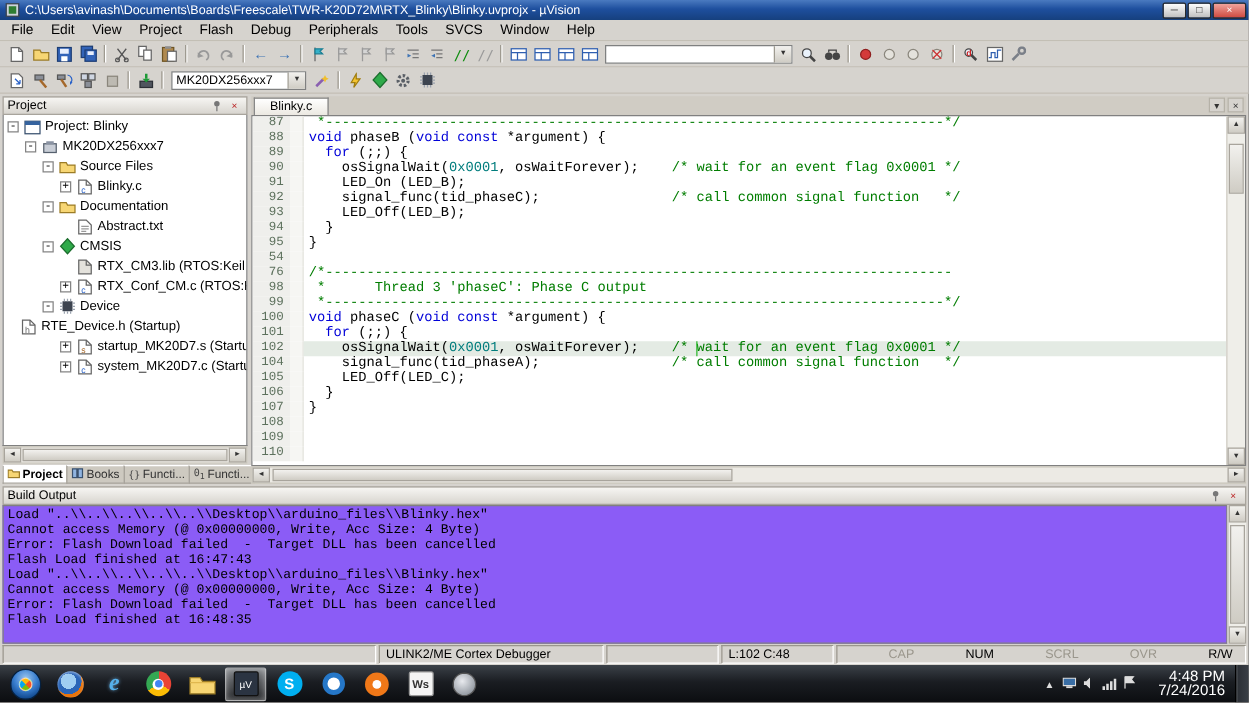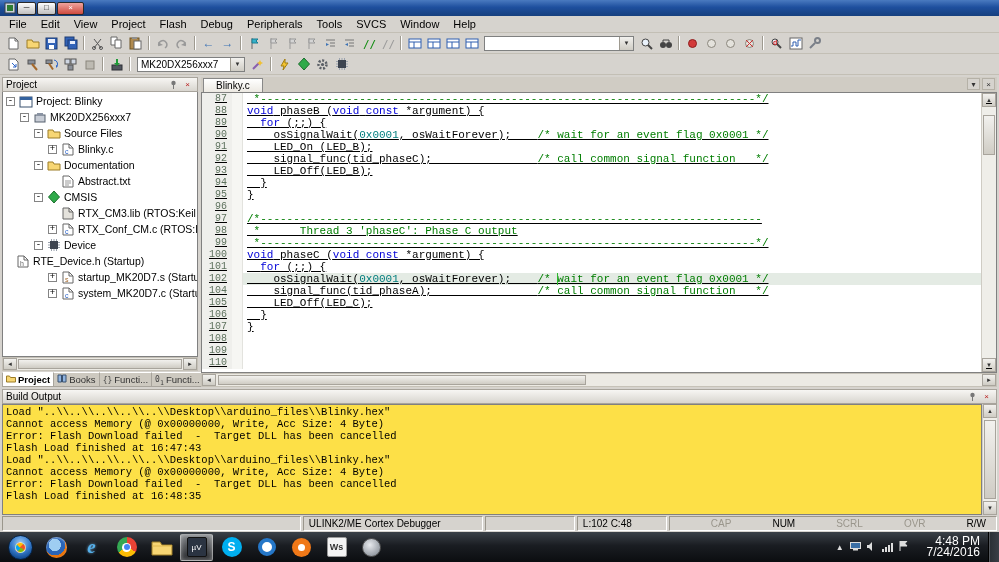--- a/index.html
+++ b/index.html
@@ -52,41 +52,41 @@
         margin-right:-1px;background:#cdc9c0;color:#333;gap:2px;white-space:nowrap;}
   .ptab.active{background:#fff;font-weight:bold;color:#000;}
 
   .editor-panel{flex:1;display:flex;flex-direction:column;min-width:0;}
   .tabbar{height:15px;display:flex;align-items:flex-end;background:#d0ccc4;position:relative;flex:none;}
   .etab{height:14px;display:flex;align-items:center;padding:0 12px;background:linear-gradient(#ffffff,#ece9e2);
         border:1px solid #888;border-bottom:none;font-size:10px;margin-left:2px;}
   .tab-ctrl{position:absolute;right:2px;top:1px;display:flex;gap:2px;}
   .tc-btn{width:13px;height:12px;display:flex;align-items:center;justify-content:center;font-size:8px;color:#333;
           background:#d6d3ce;border:1px solid #b5b1a7;}
-  .code-wrap{flex:1;display:flex;min-height:0;border:1px solid #808080;background:#fff;text-decoration:underline;}
+  .code-wrap{flex:1;display:flex;min-height:0;border:1px solid #808080;background:#fff;}
   .code-area{flex:1;overflow:hidden;font-family:"Liberation Mono","DejaVu Sans Mono",monospace;font-size:11px;min-width:0;}
   .code-line{display:flex;height:12px;line-height:12px;white-space:pre;}
   .lnum{width:30px;flex:none;text-align:right;padding-right:5px;background:#efefec;color:#5d715d;font-size:10px;}
   .lmargin{width:11px;flex:none;background:#f6f6f3;border-right:1px solid #e3e3de;}
   .ltext{flex:1;position:relative;padding-left:4px;color:#000;}
   .ltext.hl{background:var(--hlbg,#e4ebe4);}
   .tok-k{color:var(--kw,#0000d8);}
   .tok-c{color:var(--cm,#007d00);}
   .tok-n{color:var(--nm,#007d7d);}
   .caret{position:absolute;top:0;width:1px;height:12px;background:var(--caret,#2db82d);}
   .sbar-v{width:15px;flex:none;background:#efeee9;border-left:1px solid #cfccc4;display:flex;flex-direction:column;}
   .sbtn{height:14px;background:linear-gradient(#f2f1ee,#cfccc4);border:1px solid #a8a49c;font-size:6px;
         display:flex;align-items:center;justify-content:center;color:#333;flex:none;}
   .strack{flex:1;position:relative;}
   .sthumb{position:absolute;left:1px;right:1px;background:linear-gradient(#f2f1ee,#cfccc4);border:1px solid #a8a49c;}
 
   
   .output-panel{height:128px;display:flex;flex-direction:column;padding:2px 2px 0 2px;}
   .output-wrap{flex:1;display:flex;min-height:0;}
-  .output-body{flex:1;background:#fde047;border:1px solid #808080;font-family:"Liberation Mono","DejaVu Sans Mono",monospace;
+  .output-body{flex:1;background:#8b5cf6;border:1px solid #808080;font-family:"Liberation Mono","DejaVu Sans Mono",monospace;
                font-size:10.5px;line-height:12px;padding:1px 3px;overflow:hidden;white-space:pre;}
   .out-line{height:12px;}
 
   
   .statusbar{height:17px;display:flex;align-items:stretch;padding:1px 2px;gap:2px;font-size:10px;}
   .sb-cell{border:1px solid;border-color:#9a968c #ffffff #ffffff #9a968c;display:flex;align-items:center;padding:0 5px;white-space:nowrap;}
   .sb-fill{flex:1;}
   .sb-flags span{margin-right:5px;margin-left:36px;}
   .flag-off{color:#9a968c;}
   .flag-on{color:#000;}
@@ -114,20 +114,21 @@
 
 <div class="screen">
 
   <div class="titlebar">
     <span class="app-icon">
       <svg width="12" height="12" viewBox="0 0 12 12">
           <rect x="1" y="1" width="10" height="10" fill="#cdd3da" stroke="#39424e"></rect>
           <rect x="3" y="3" width="6" height="6" fill="#2e7d32"></rect>
         </svg>
     </span>
+    <span class="title-text">C:\Users\avinash\Documents\Boards\Freescale\TWR-K20D72M\RTX_Blinky\Blinky.uvprojx - µVision</span>
     <span class="win-buttons">
       <span class="wbtn">─</span>
       <span class="wbtn">□</span>
       <span class="wbtn close">×</span>
     </span>
   </div>
 
   <div class="menubar" id="menubar">
       <div class="menu-item">File</div>
       <div class="menu-item">Edit</div>
@@ -608,22 +609,22 @@
         <div class="code-area" id="code">
             <div class="code-line"><div class="lnum">87</div><div class="lmargin"></div><div class="ltext"><span class="tok-c"> *---------------------------------------------------------------------------*/</span></div></div>
             <div class="code-line"><div class="lnum">88</div><div class="lmargin"></div><div class="ltext"><span class="tok-k">void</span><span class="tok-p"> phaseB (</span><span class="tok-k">void</span><span class="tok-p"> </span><span class="tok-k">const</span><span class="tok-p"> *argument) {</span></div></div>
             <div class="code-line"><div class="lnum">89</div><div class="lmargin"></div><div class="ltext"><span class="tok-p">  </span><span class="tok-k">for</span><span class="tok-p"> (;;) {</span></div></div>
             <div class="code-line"><div class="lnum">90</div><div class="lmargin"></div><div class="ltext"><span class="tok-p">    osSignalWait(</span><span class="tok-n">0x0001</span><span class="tok-p">, osWaitForever);    </span><span class="tok-c">/* wait for an event flag 0x0001 */</span></div></div>
             <div class="code-line"><div class="lnum">91</div><div class="lmargin"></div><div class="ltext"><span class="tok-p">    LED_On (LED_B);</span></div></div>
             <div class="code-line"><div class="lnum">92</div><div class="lmargin"></div><div class="ltext"><span class="tok-p">    signal_func(tid_phaseC);                </span><span class="tok-c">/* call common signal function   */</span></div></div>
             <div class="code-line"><div class="lnum">93</div><div class="lmargin"></div><div class="ltext"><span class="tok-p">    LED_Off(LED_B);</span></div></div>
             <div class="code-line"><div class="lnum">94</div><div class="lmargin"></div><div class="ltext"><span class="tok-p">  }</span></div></div>
             <div class="code-line"><div class="lnum">95</div><div class="lmargin"></div><div class="ltext"><span class="tok-p">}</span></div></div>
-            <div class="code-line"><div class="lnum">96</div><div class="lmargin"></div><div class="ltext"></div></div>
-            <div class="code-line"><div class="lnum">97</div><div class="lmargin"></div><div class="ltext"><span class="tok-c">/*----------------------------------------------------------------------------</span></div></div>
+            <div class="code-line"><div class="lnum">54</div><div class="lmargin"></div><div class="ltext"></div></div>
+            <div class="code-line"><div class="lnum">76</div><div class="lmargin"></div><div class="ltext"><span class="tok-c">/*----------------------------------------------------------------------------</span></div></div>
             <div class="code-line"><div class="lnum">98</div><div class="lmargin"></div><div class="ltext"><span class="tok-c"> *      Thread 3 'phaseC': Phase C output</span></div></div>
             <div class="code-line"><div class="lnum">99</div><div class="lmargin"></div><div class="ltext"><span class="tok-c"> *---------------------------------------------------------------------------*/</span></div></div>
             <div class="code-line"><div class="lnum">100</div><div class="lmargin"></div><div class="ltext"><span class="tok-k">void</span><span class="tok-p"> phaseC (</span><span class="tok-k">void</span><span class="tok-p"> </span><span class="tok-k">const</span><span class="tok-p"> *argument) {</span></div></div>
             <div class="code-line"><div class="lnum">101</div><div class="lmargin"></div><div class="ltext"><span class="tok-p">  </span><span class="tok-k">for</span><span class="tok-p"> (;;) {</span></div></div>
             <div class="code-line"><div class="lnum">102</div><div class="lmargin"></div><div class="ltext hl"><span class="caret" style="left: calc(47ch + 4px);"></span><span class="tok-p">    osSignalWait(</span><span class="tok-n">0x0001</span><span class="tok-p">, osWaitForever);    </span><span class="tok-c">/* wait for an event flag 0x0001 */</span></div></div>
             <div class="code-line"><div class="lnum">104</div><div class="lmargin"></div><div class="ltext"><span class="tok-p">    signal_func(tid_phaseA);                </span><span class="tok-c">/* call common signal function   */</span></div></div>
             <div class="code-line"><div class="lnum">105</div><div class="lmargin"></div><div class="ltext"><span class="tok-p">    LED_Off(LED_C);</span></div></div>
             <div class="code-line"><div class="lnum">106</div><div class="lmargin"></div><div class="ltext"><span class="tok-p">  }</span></div></div>
             <div class="code-line"><div class="lnum">107</div><div class="lmargin"></div><div class="ltext"><span class="tok-p">}</span></div></div>
             <div class="code-line"><div class="lnum">108</div><div class="lmargin"></div><div class="ltext"></div></div>

